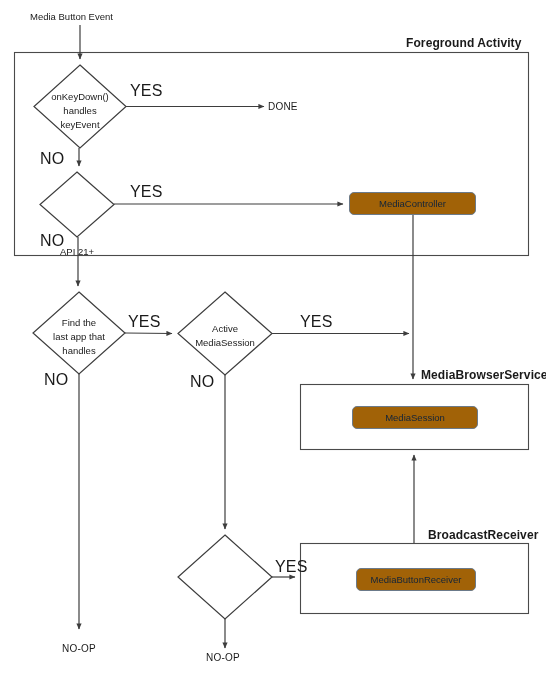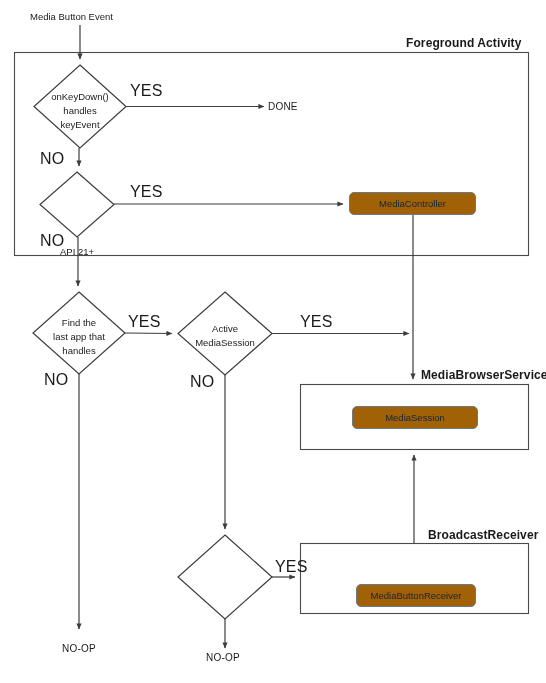--- a/index.html
+++ b/index.html
@@ -131,21 +131,21 @@
 handles</div>
   <div class="node-text" style="left:176px; top:322px; width:98px;">Active
 MediaSession</div>
 
   <div class="rounded-box" style="left:349px; top:192px; width:127px; height:23px;">
     <span>MediaController</span>
   </div>
   <div class="rounded-box" style="left:352px; top:406px; width:126px; height:23px;">
     <span>MediaSession</span>
   </div>
-  <div class="rounded-box" style="left:356px; top:568px; width:120px; height:23px;margin-top:16px;">
+  <div class="rounded-box" style="left:356px; top:568px; width:120px; height:23px;">
     <span>MediaButtonReceiver</span>
   </div>
 
   <div class="edge-label" style="left:130px; top:82px;">YES</div>
   <div class="edge-label" style="left:40px; top:150px;">NO</div>
   <div class="edge-label" style="left:130px; top:183px;">YES</div>
   <div class="edge-label" style="left:40px; top:232px;">NO</div>
   <div class="edge-label" style="left:128px; top:313px;">YES</div>
   <div class="edge-label" style="left:44px; top:371px;">NO</div>
   <div class="edge-label" style="left:300px; top:313px;">YES</div>

